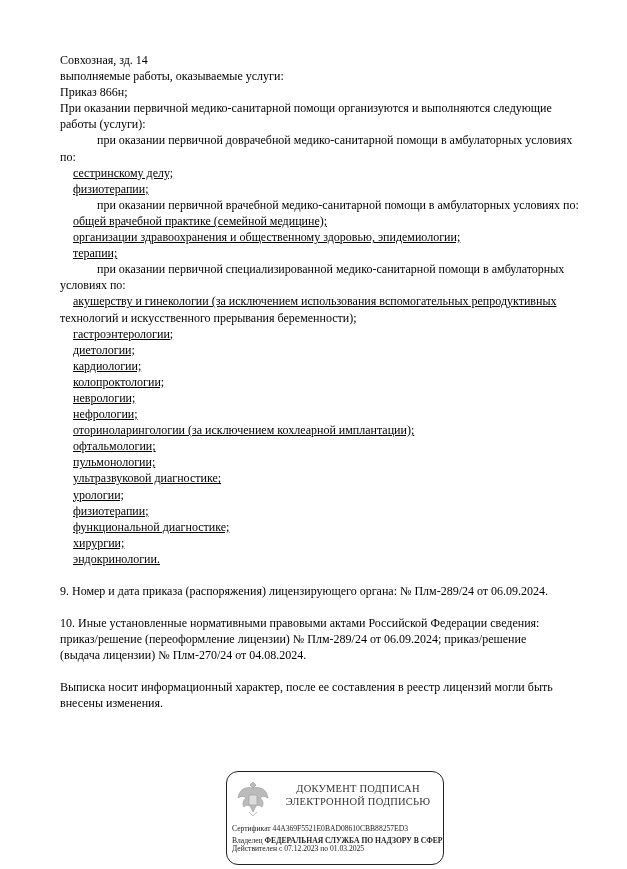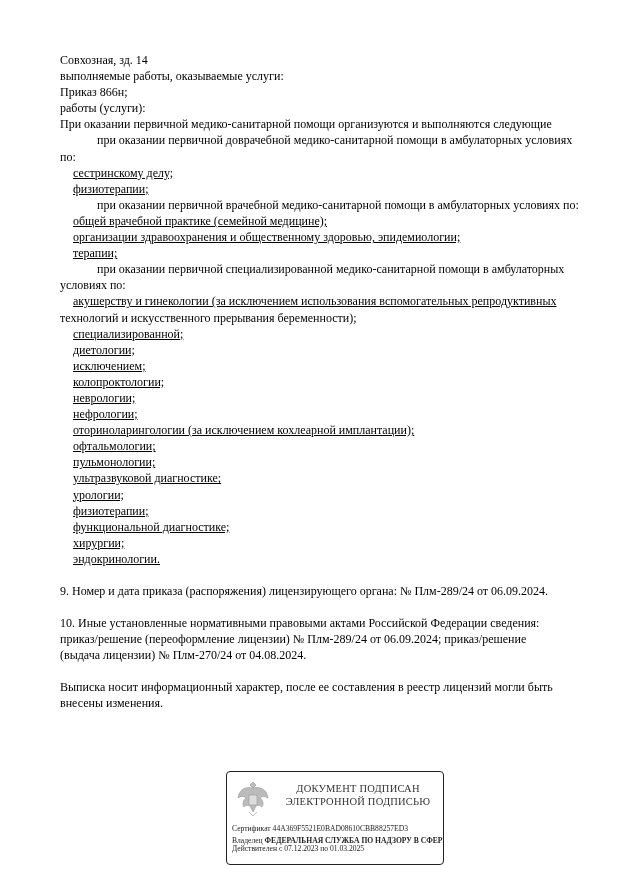--- a/index.html
+++ b/index.html
@@ -4,54 +4,54 @@
   <style>
     html, body { margin: 0; padding: 0; background: #ffffff; }
     body { width: 627px; height: 869px; position: relative; overflow: hidden;
       font-family: "Liberation Serif", serif; color: #000; }
     .page { position: absolute; left: 60px; top: 52px; width: 550px; font-size: 12px; line-height: 16.1px; }
     .line { white-space: nowrap; }
     .i1 { padding-left: 6px; margin-left: 31px; }
     .i2 { padding-left: 13px; text-decoration: underline; }
     .gap { height: 16px; }
     .stamp { position: absolute; left: 226px; top: 771px; width: 216px; height: 92px;
-      border: 1.5px solid #222; border-radius: 4px; overflow: hidden; background: #fff; }
+      border: 1.5px solid #222; border-radius: 12px; overflow: hidden; background: #fff; }
     .stamp .title { position: absolute; left: 56px; top: 11px; width: 150px; text-align: center;
       font-size: 10.5px; line-height: 12.5px; color: #333; letter-spacing: 0.2px; }
     .stamp .emblem { position: absolute; left: 8px; top: 6px; width: 36px; height: 40px; }
     .stamp .info { position: absolute; left: 5px; font-size: 7.6px; white-space: nowrap; color: #222; }
     .stamp .cert { top: 52px; }
     .stamp .owner { top: 64px; }
     .stamp .owner b { font-weight: bold; }
     .stamp .valid { top: 72px; }
   </style>
 </head>
 <body>
 
 <div class="page">
   <div class="line">Совхозная, зд. 14</div>
   <div class="line">выполняемые работы, оказываемые услуги:</div>
   <div class="line">Приказ 866н;</div>
+  <div class="line">При оказании первичной медико-санитарной помощи организуются и выполняются следующие</div>
   <div class="line">работы (услуги):</div>
-  <div class="line">При оказании первичной медико-санитарной помощи организуются и выполняются следующие</div>
   <div class="line i1">при оказании первичной доврачебной медико-санитарной помощи в амбулаторных условиях</div>
   <div class="line">по:</div>
   <div class="line i2">сестринскому делу;</div>
   <div class="line i2">физиотерапии;</div>
   <div class="line i1">при оказании первичной врачебной медико-санитарной помощи в амбулаторных условиях по:</div>
   <div class="line i2">общей врачебной практике (семейной медицине);</div>
   <div class="line i2">организации здравоохранения и общественному здоровью, эпидемиологии;</div>
   <div class="line i2">терапии;</div>
   <div class="line i1">при оказании первичной специализированной медико-санитарной помощи в амбулаторных</div>
   <div class="line">условиях по:</div>
   <div class="line i2">акушерству и гинекологии (за исключением использования вспомогательных репродуктивных</div>
   <div class="line">технологий и искусственного прерывания беременности);</div>
-  <div class="line i2">специализированной;</div>
+  <div class="line i2">гастроэнтерологии;</div>
   <div class="line i2">диетологии;</div>
-  <div class="line i2">исключением;</div>
+  <div class="line i2">кардиологии;</div>
   <div class="line i2">колопроктологии;</div>
   <div class="line i2">неврологии;</div>
   <div class="line i2">нефрологии;</div>
   <div class="line i2">оториноларингологии (за исключением кохлеарной имплантации);</div>
   <div class="line i2">офтальмологии;</div>
   <div class="line i2">пульмонологии;</div>
   <div class="line i2">ультразвуковой диагностике;</div>
   <div class="line i2">урологии;</div>
   <div class="line i2">физиотерапии;</div>
   <div class="line i2">функциональной диагностике;</div>

